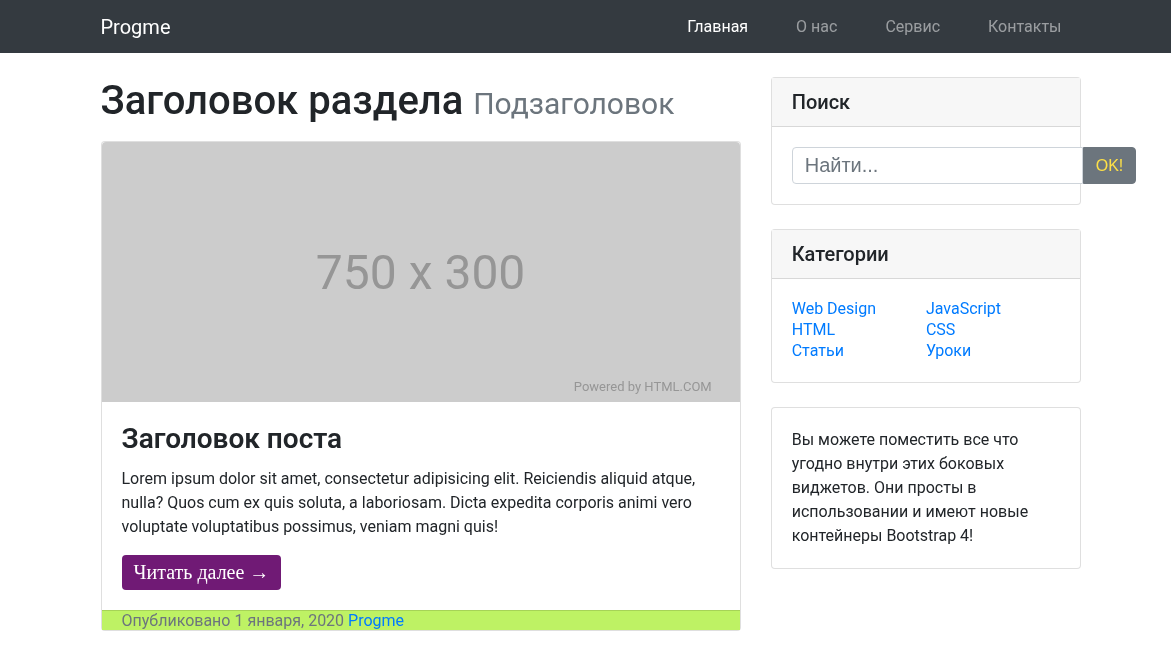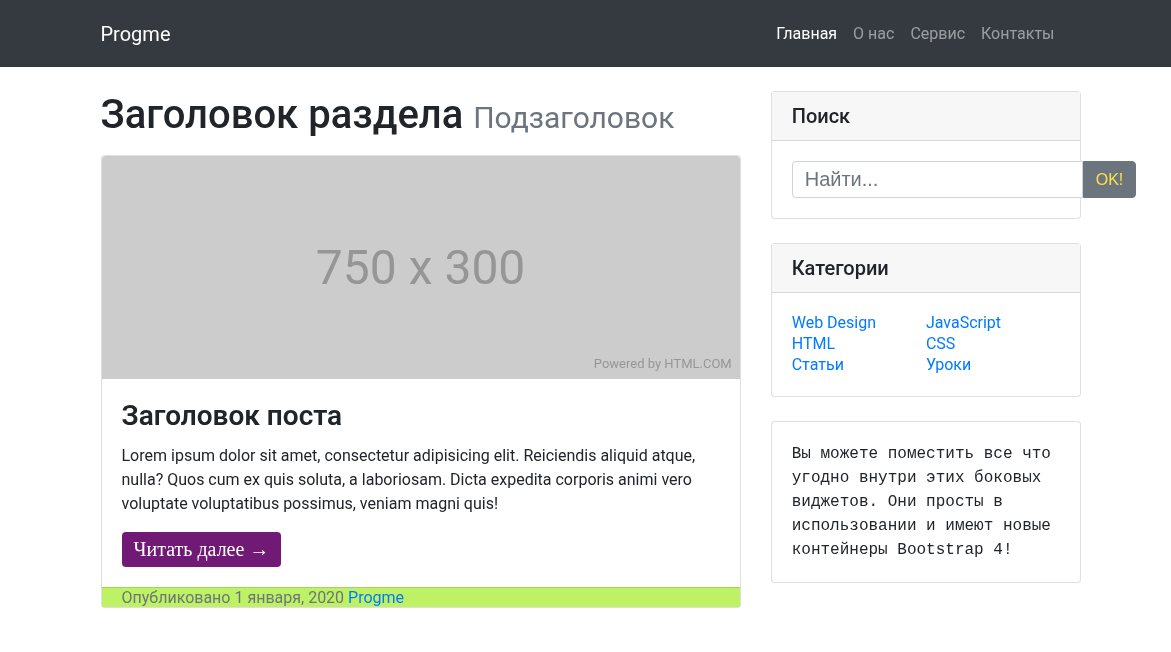--- a/index.html
+++ b/index.html
@@ -27,22 +27,23 @@
   }
   .brand {
     color: #fff;
     font-size: 20px;
     text-decoration: none;
     padding: 5px 0;
   }
   .nav {
     display: flex;
     list-style: none;
-    margin: 8px;
+    margin: 1px;
     padding: 0;
+    gap: 32px;
   }
   .nav-item a {
     display: block;
     padding: 8px 8px;
     color: rgba(255,255,255,0.5);
     text-decoration: none;
     font-size: 16px;
   }
   .nav-item.active a { color: #fff; }
   .main-wrap {
@@ -82,38 +83,38 @@
   .card-footer {
     padding: 0 20px;
     background: #bef264;
     border-top: 1px solid rgba(0,0,0,0.125);
     color: #6c757d;
     font-size: 16px;
   }
   .card-footer a { color: #007bff; text-decoration: none; }
   .placeholder-img {
     width: 100%;
-    height: 223px;
+    height: 260px;
     background: #cccccc;
     position: relative;
     display: flex;
     align-items: center;
     justify-content: center;
     border-top-left-radius: 4px;
     border-top-right-radius: 4px;
   }
   .placeholder-text {
     font-size: 48px;
     color: #969696;
     font-weight: 400;
   }
   .placeholder-credit {
     position: absolute;
     bottom: 8px;
-    right: 8px;
+    right: 28px;
     font-size: 13px;
     color: #969696;
   }
   .card-title {
     font-size: 28px;
     font-weight: 600;
     margin: 0 0 12px 0;
   }
   .card-text {
     margin: 0 0 16px 0;
@@ -151,21 +152,21 @@
     padding: 6px 12px;
     font-size: 16px;
     border-radius: 0 4px 4px 0;
     cursor: pointer;
   }
   .cat-row { display: flex; }
   .cat-col { flex: 1; }
   .cat-list { list-style: none; margin: 0; padding: 0; }
   .cat-list li { margin-bottom: 2px; }
   .cat-list a { color: #007bff; text-decoration: none; }
-  .widget-text { margin: 0; line-height: 1.5; font-family: Liberation Mono, monospace; }
+  .widget-text { margin: 0; line-height: 1.5; }
 </style>
 </head>
 <body>
 
 <nav class="navbar">
   <div class="container">
     <a href="#" class="brand">Progme</a>
     <ul class="nav">
       <li class="nav-item active">
           <a href="#">Главная</a>

